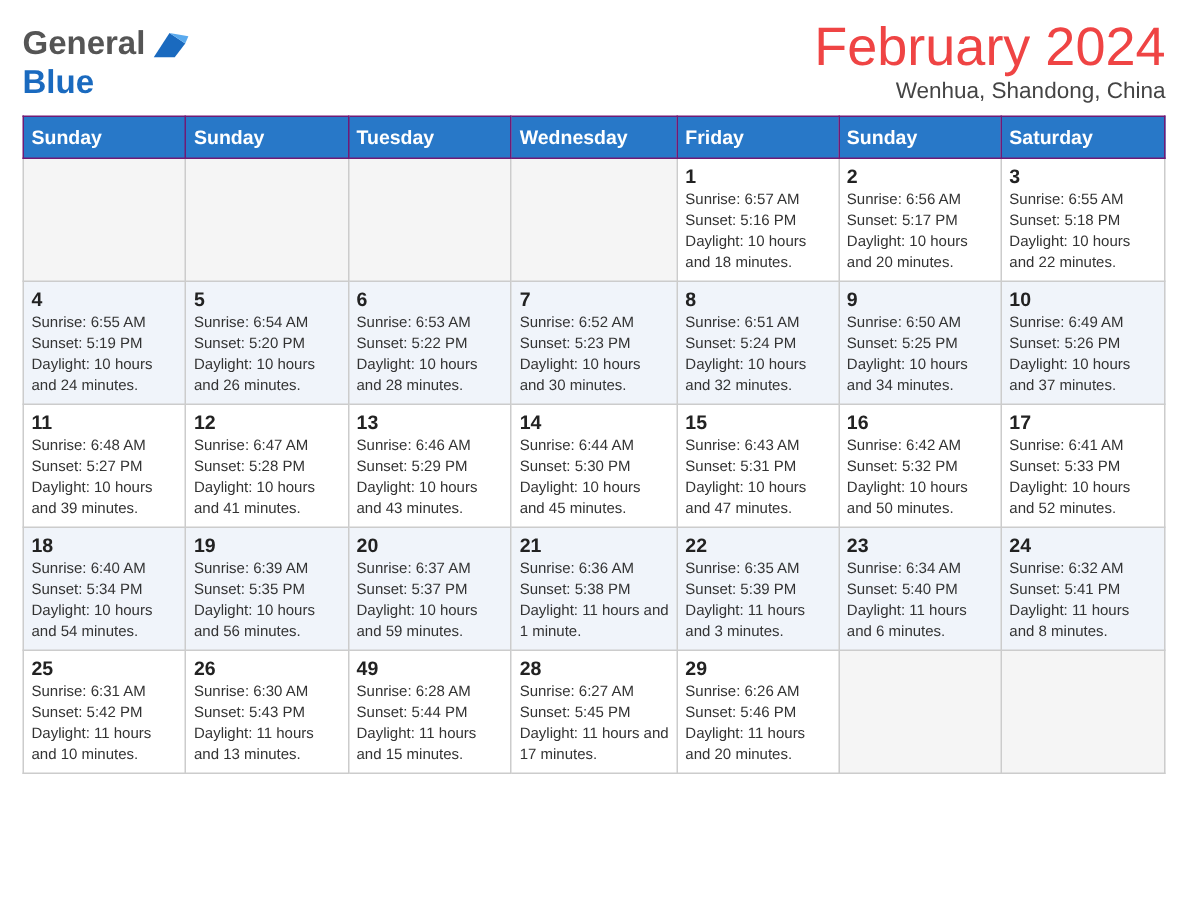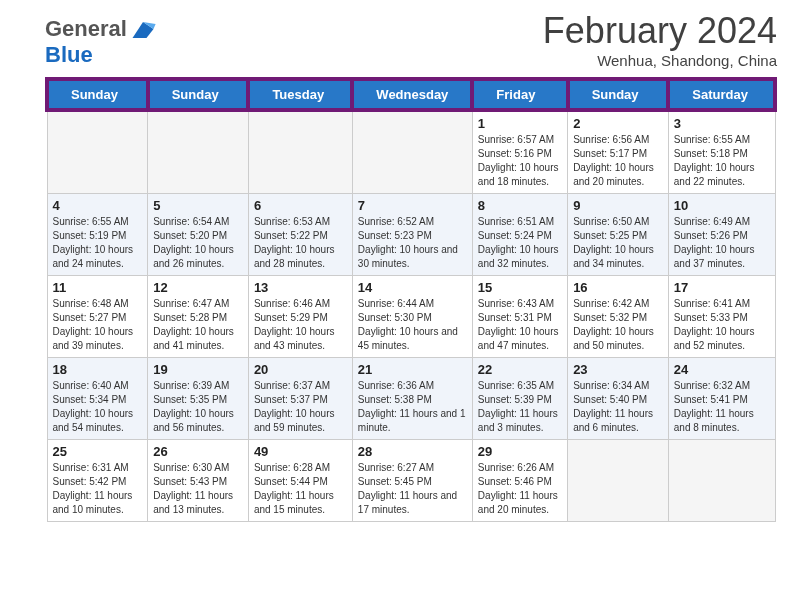--- a/index.html
+++ b/index.html
@@ -4,21 +4,20 @@
   <style>
     * { box-sizing: border-box; margin: 0; padding: 0; }
     body {
       font-family: Arial, sans-serif;
       background: #fff;
       width: 792px;
       min-height: 612px;
     }
     .container {
       padding: 10px 15px;
-      margin-left: 30px;
     }
     .header-area {
       display: flex;
       align-items: flex-start;
       justify-content: space-between;
       margin-bottom: 8px;
     }
     .logo {
       display: flex;
       align-items: center;
@@ -39,38 +38,38 @@
       width: 28px;
       height: 28px;
       margin-left: 2px;
     }
     .title-area {
       text-align: right;
     }
     .month-title {
       font-size: 36px;
       font-weight: normal;
-      color: #404040;
+      color: #ef4444;
     }
     .subtitle {
       font-size: 15px;
       color: #444;
     }
     table {
       width: 100%;
       border-collapse: collapse;
     }
     thead tr th {
       background-color: #2878c8;
       color: #fff;
       font-size: 13px;
       font-weight: bold;
-      padding: 6px 22px;
+      padding: 6px 5px;
       text-align: left;
-      border: 4px solid #701a75;
+      border: 1px solid #701a75;
     }
     tbody tr td {
       vertical-align: top;
       border: 1px solid #ccc;
       padding: 4px 5px;
       width: 113px;
       min-height: 80px;
       font-size: 10.5px;
       color: #333;
       background: #fff;

